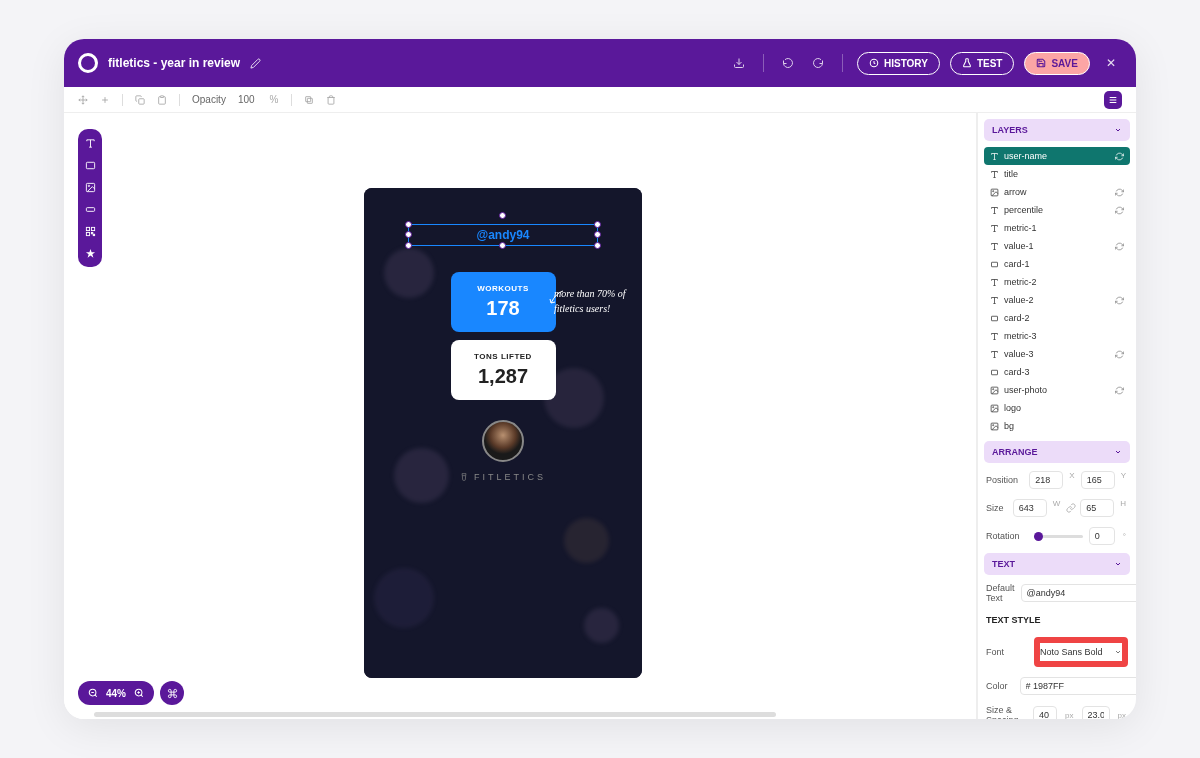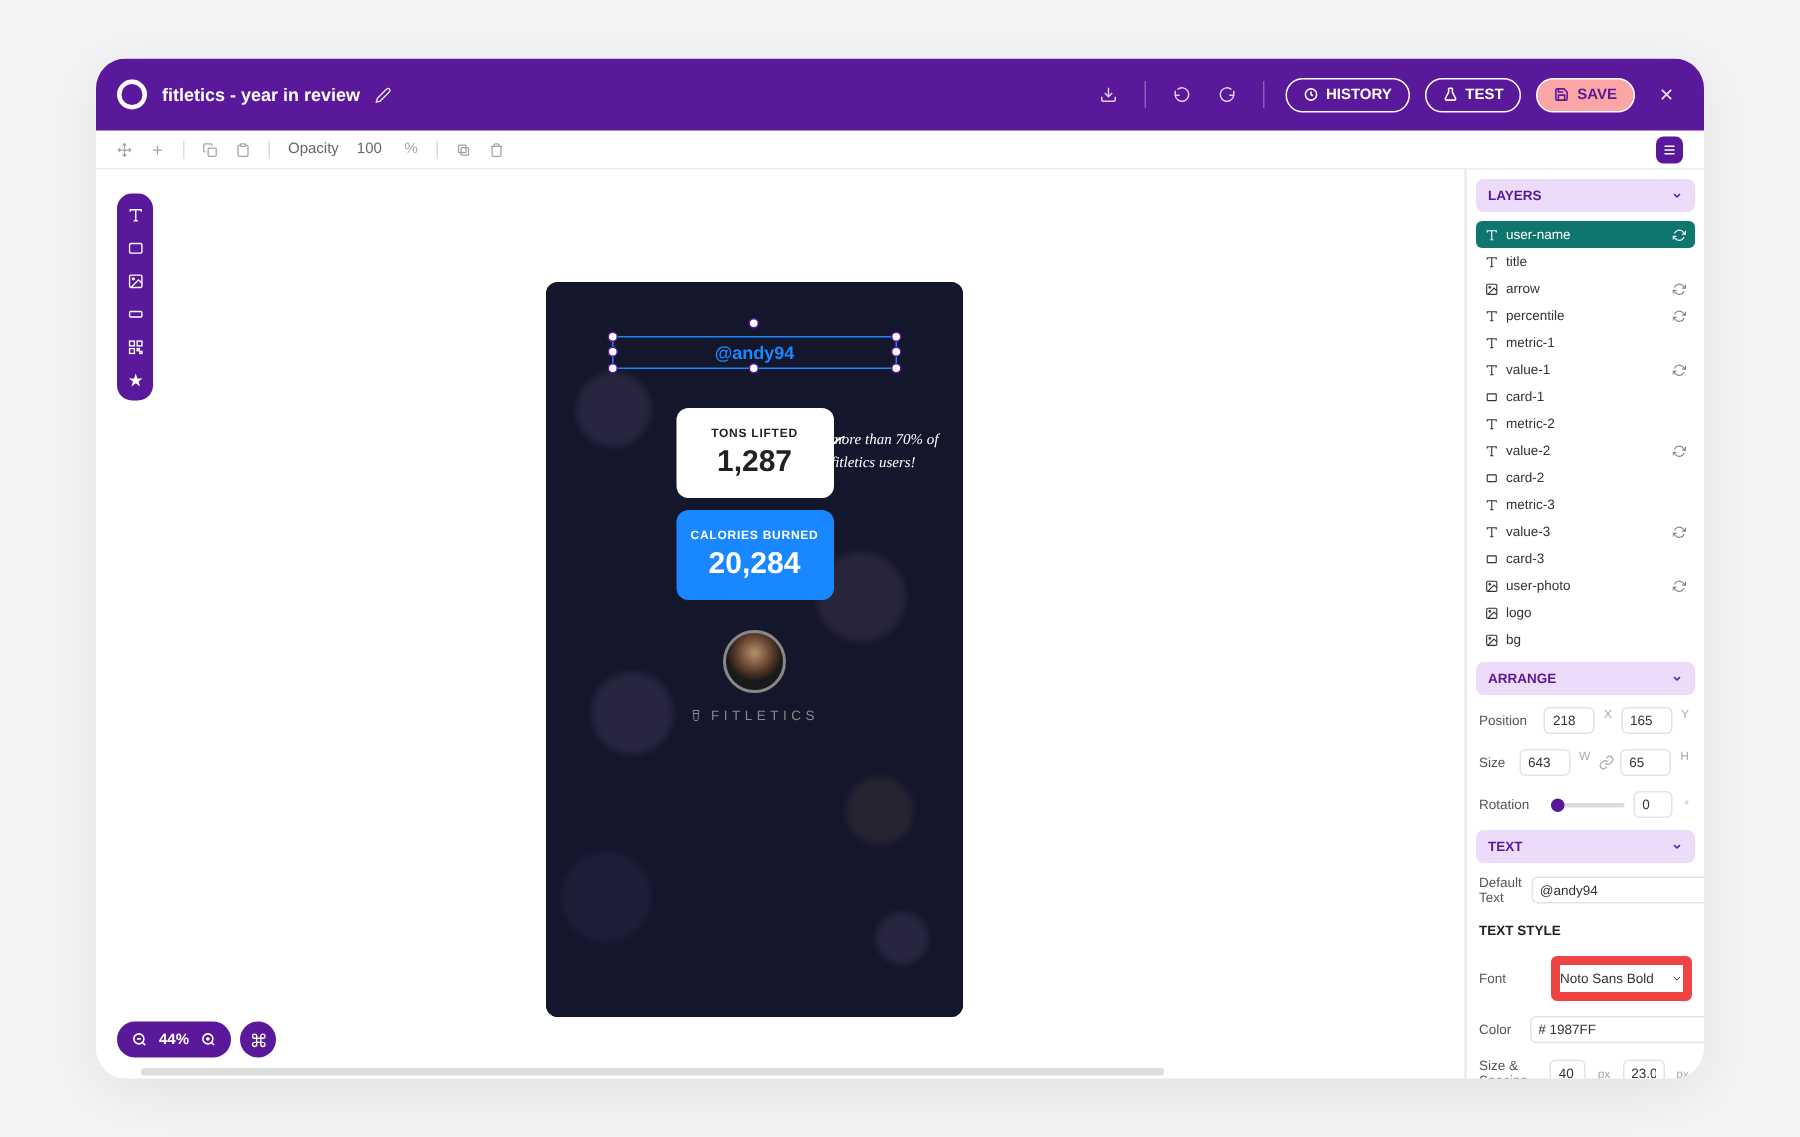--- a/index.html
+++ b/index.html
@@ -233,27 +233,27 @@
           <div class="bokeh" style="left:20px;top:60px;width:50px;height:50px"></div>
           <div class="bokeh" style="left:180px;top:180px;width:60px;height:60px;background:rgba(150,120,160,0.15)"></div>
           <div class="bokeh" style="left:30px;top:260px;width:55px;height:55px"></div>
           <div class="bokeh" style="left:200px;top:330px;width:45px;height:45px;background:rgba(180,140,100,0.12)"></div>
           <div class="bokeh" style="left:10px;top:380px;width:60px;height:60px;background:rgba(120,100,180,0.1)"></div>
           <div class="bokeh" style="left:220px;top:420px;width:35px;height:35px"></div>
         </div>
         <div class="phone-content">
           <div class="username">@andy94</div>
           <div class="cards-col">
+            <div class="stat-card blue">
+              <div class="stat-label">WORKOUTS</div>
+              <div class="stat-value">178</div>
+            </div>
             <div class="stat-card white">
               <div class="stat-label">TONS LIFTED</div>
               <div class="stat-value">1,287</div>
-            </div>
-            <div class="stat-card blue">
-              <div class="stat-label">CALORIES BURNED</div>
-              <div class="stat-value">20,284</div>
             </div>
           </div>
           <div class="avatar"></div>
           <div class="brand">
             <svg width="8" height="8" viewBox="0 0 24 24" fill="none" stroke="currentColor" stroke-width="2">
                 <path d="M6 2h12l-1 6H7zM7 8l1 12a2 2 0 0 0 2 2h4a2 2 0 0 0 2-2l1-12"></path>
               </svg>
             <span>FITLETICS</span>
           </div>
         </div>

